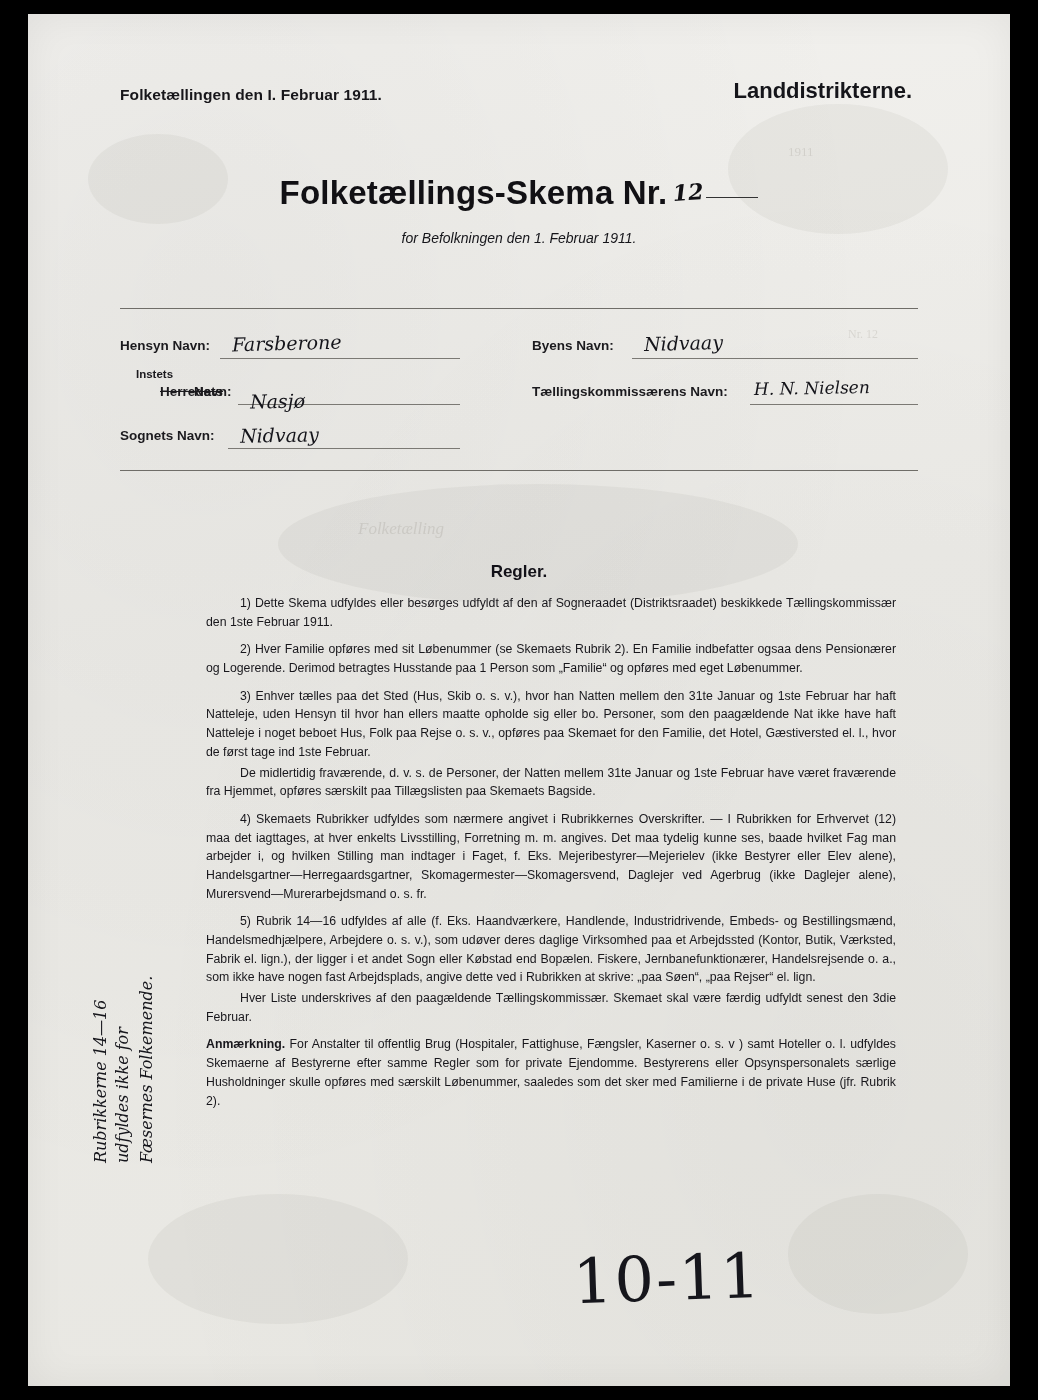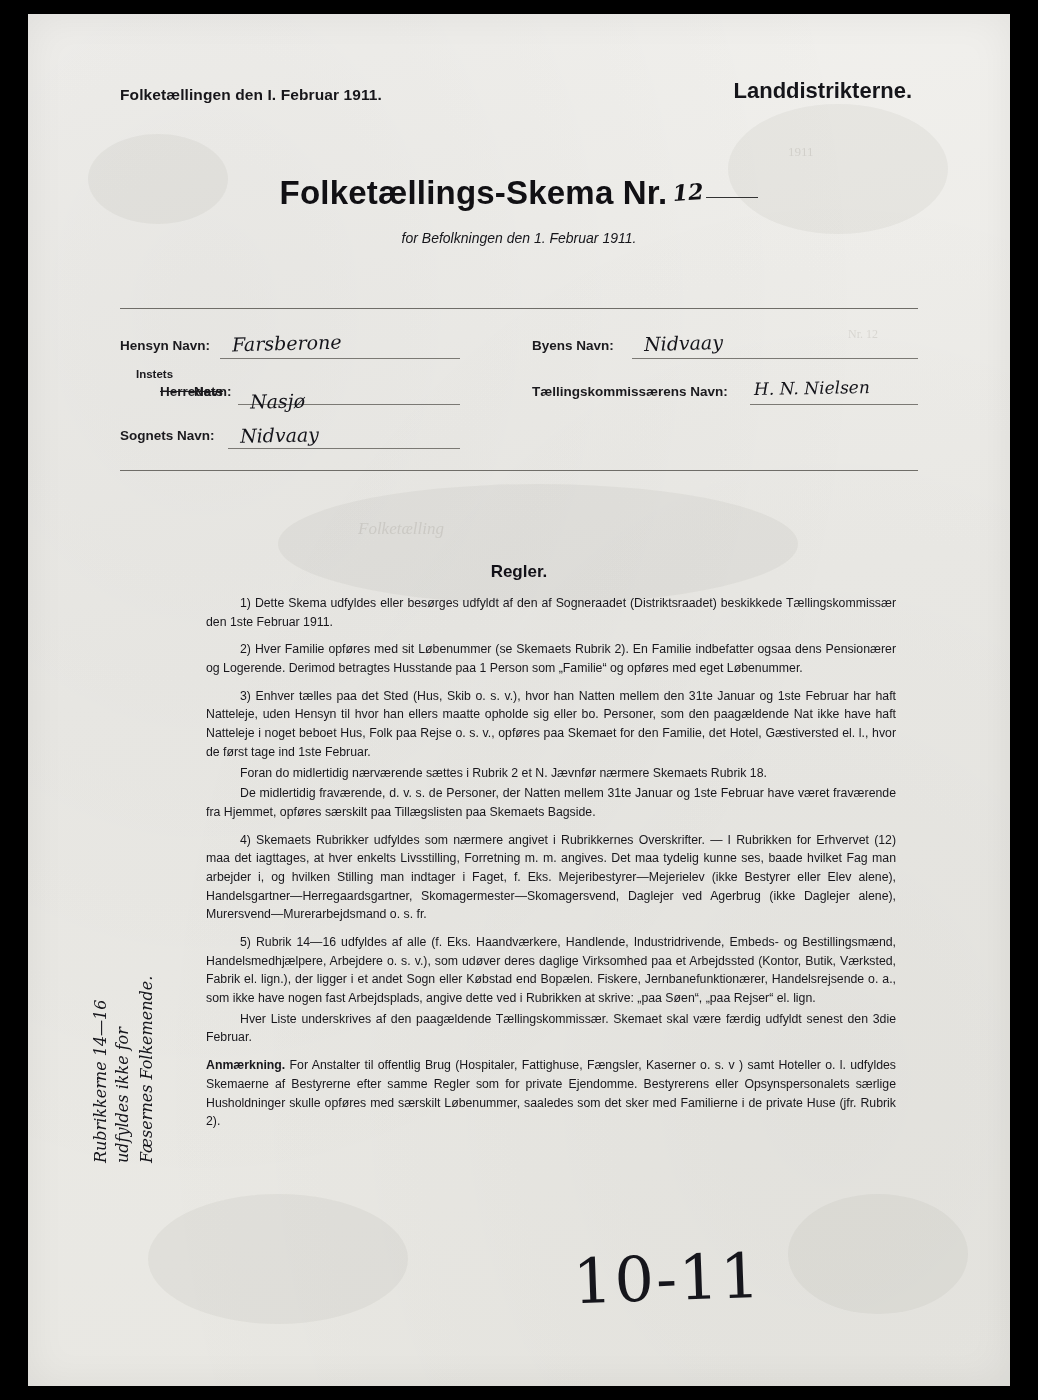--- a/index.html
+++ b/index.html
@@ -259,21 +259,20 @@
   </div>
 
   <div class="rule" id="rule-bottom"></div>
 
   <div class="regler-head">Regler.</div>
 
   <div class="regler">
     <p class="ind">1) Dette Skema udfyldes eller besørges udfyldt af den af Sogneraadet (Distriktsraadet) beskikkede Tællingskommissær den 1ste Februar 1911.</p>
     <p class="ind">2) Hver Familie opføres med sit Løbenummer (se Skemaets Rubrik 2). En Familie indbefatter ogsaa dens Pensionærer og Logerende. Derimod betragtes Husstande paa 1 Person som „Familie“ og opføres med eget Løbenummer.</p>
     <p class="ind tight">3) Enhver tælles paa det Sted (Hus, Skib o. s. v.), hvor han Natten mellem den 31te Januar og 1ste Februar har haft Natteleje, uden Hensyn til hvor han ellers maatte opholde sig eller bo. Personer, som den paagældende Nat ikke have haft Natteleje i noget beboet Hus, Folk paa Rejse o. s. v., opføres paa Skemaet for den Familie, det Hotel, Gæstiversted el. l., hvor de først tage ind 1ste Februar.</p>
-    <p class="ind tight">Foran do midlertidig nærværende sættes i Rubrik 2 et N. Jævnfør nærmere Skemaets Rubrik 18.</p>
     <p class="ind">De midlertidig fraværende, d. v. s. de Personer, der Natten mellem 31te Januar og 1ste Februar have været fraværende fra Hjemmet, opføres særskilt paa Tillægslisten paa Skemaets Bagside.</p>
     <p class="ind">4) Skemaets Rubrikker udfyldes som nærmere angivet i Rubrikkernes Overskrifter. — I Rubrikken for Erhvervet (12) maa det iagttages, at hver enkelts Livsstilling, Forretning m. m. angives. Det maa tydelig kunne ses, baade hvilket Fag man arbejder i, og hvilken Stilling man indtager i Faget, f. Eks. Mejeribestyrer—Mejerielev (ikke Bestyrer eller Elev alene), Handelsgartner—Herregaardsgartner, Skomagermester—Skomagersvend, Daglejer ved Agerbrug (ikke Daglejer alene), Murersvend—Murerarbejdsmand o. s. fr.</p>
     <p class="ind tight">5) Rubrik 14—16 udfyldes af alle (f. Eks. Haandværkere, Handlende, Industridrivende, Embeds- og Bestillingsmænd, Handelsmedhjælpere, Arbejdere o. s. v.), som udøver deres daglige Virksomhed paa et Arbejdssted (Kontor, Butik, Værksted, Fabrik el. lign.), der ligger i et andet Sogn eller Købstad end Bopælen. Fiskere, Jernbanefunktionærer, Handelsrejsende o. a., som ikke have nogen fast Arbejdsplads, angive dette ved i Rubrikken at skrive: „paa Søen“, „paa Rejser“ el. lign.</p>
     <p class="ind">Hver Liste underskrives af den paagældende Tællingskommissær. Skemaet skal være færdig udfyldt senest den 3die Februar.</p>
 
     <p class="anm">
       <span style="font-weight:bold;">Anmærkning.</span>
       <span>For Anstalter til offentlig Brug (Hospitaler, Fattighuse, Fængsler, Kaserner o. s. v ) samt Hoteller o. l. udfyldes Skemaerne af Bestyrerne efter samme Regler som for private Ejendomme. Bestyrerens eller Opsynspersonalets særlige Husholdninger skulle opføres med særskilt Løbenummer, saaledes som det sker med Familierne i de private Huse (jfr. Rubrik 2).</span>
     </p>
   </div>

